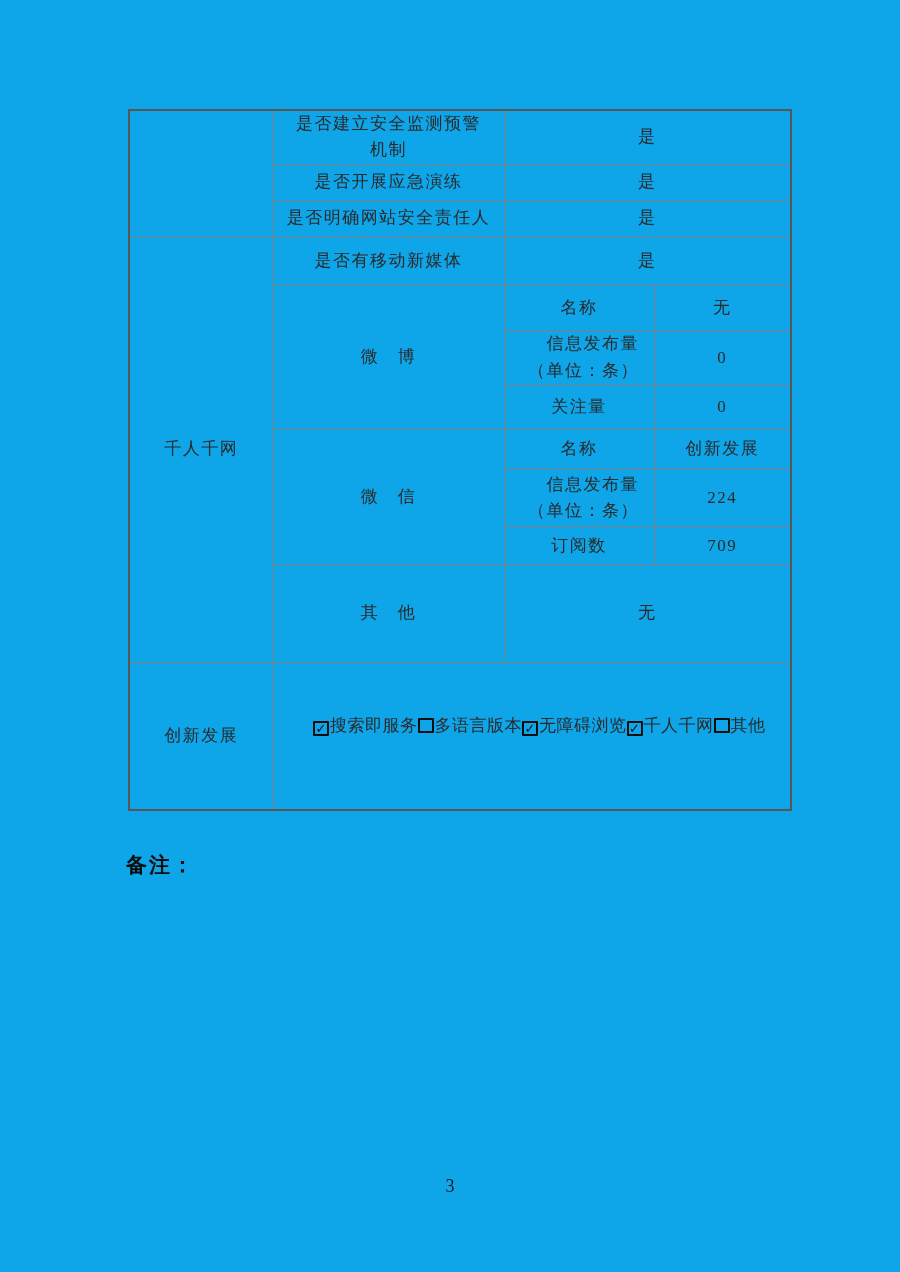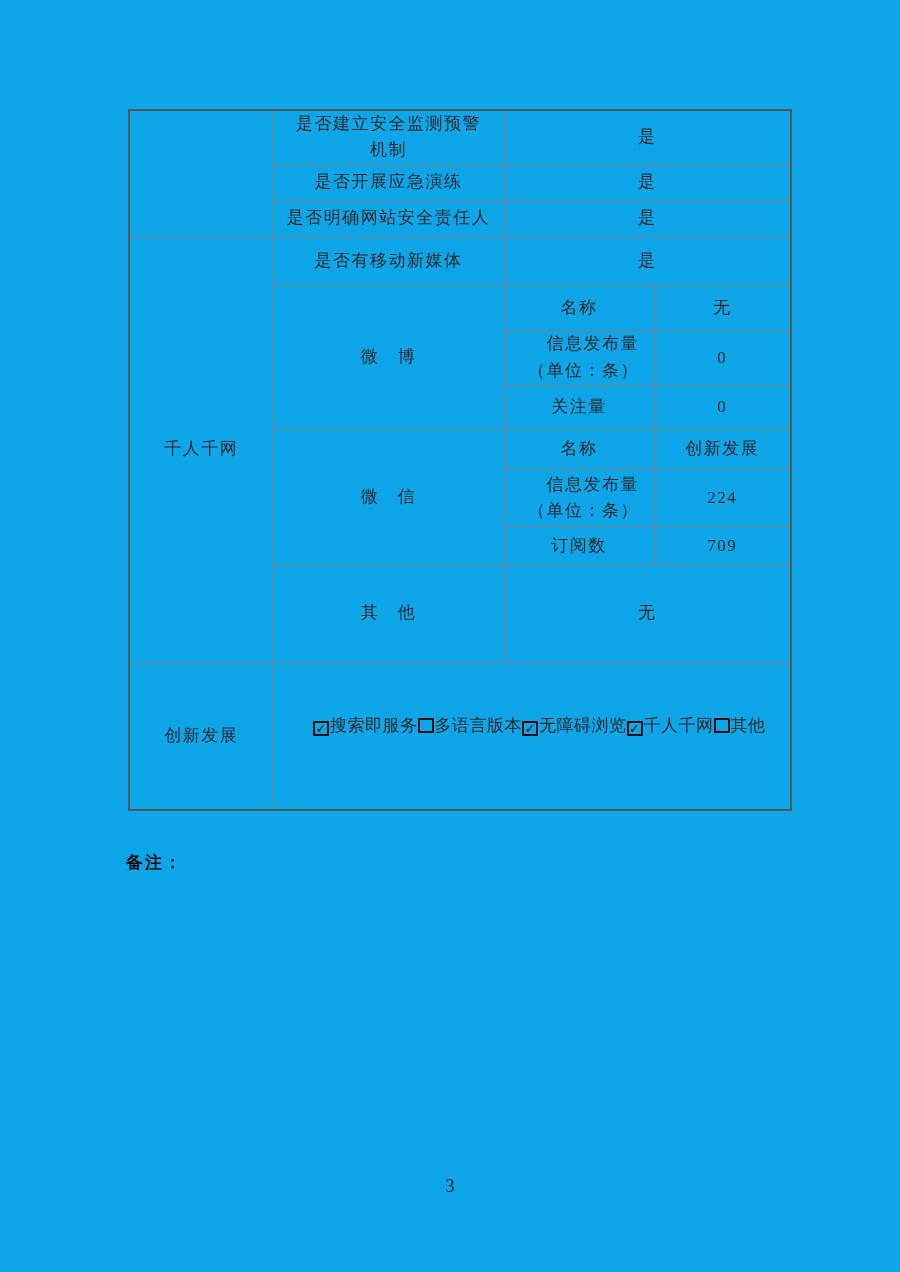--- a/index.html
+++ b/index.html
@@ -42,21 +42,21 @@
     line-height:11px;text-align:center;
     font-family:"DejaVu Sans",sans-serif;
     font-size:13px;font-weight:bold;color:#0e0e0e;
     vertical-align:-2px;margin-right:1px;letter-spacing:0;
   }
   .cb-label{margin-right:0;}
 
   
   .remarks{
     position:absolute;left:126px;top:851px;
-    font-weight:bold;font-size:17px;letter-spacing:2px;color:#0d0d0d;
+    font-weight:bold;font-size:21px;letter-spacing:2px;color:#0d0d0d;
   }
   .pageno{
     position:absolute;left:0;top:1176px;width:100%;
     text-align:center;font-size:18px;color:#1a1a1a;
   }
 </style>
 </head>
 <body>
 
 <div class="page">

